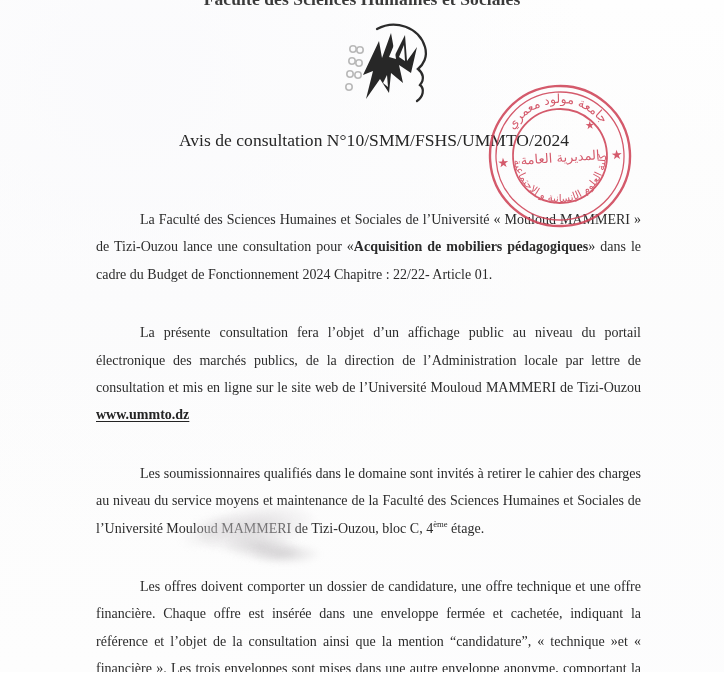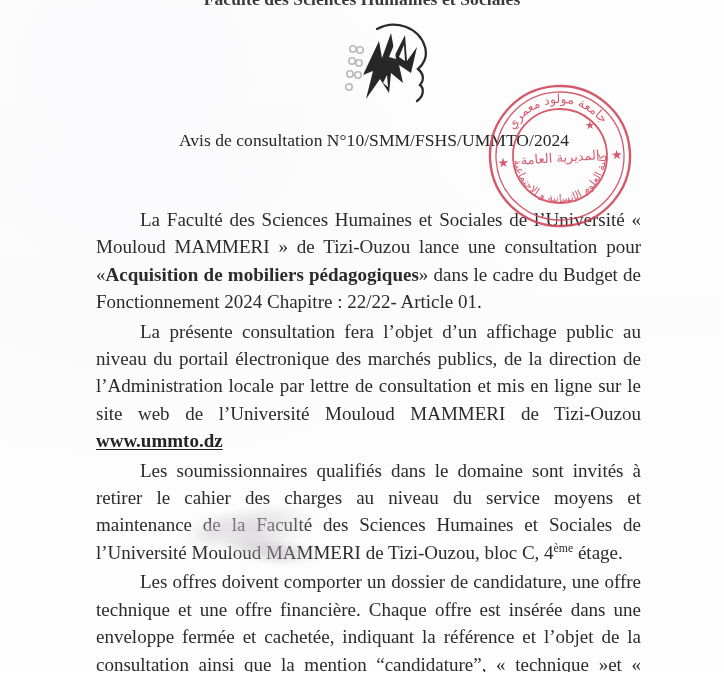--- a/index.html
+++ b/index.html
@@ -101,29 +101,29 @@
   }
 
   
   .body-block {
     position: absolute;
     left: 96px;
     width: 545px;
     z-index: 4;
   }
   .para {
-    font-size: 19px;
+    font-size: 14px;
     line-height: 27.4px;
     text-align: justify;
     text-justify: inter-word;
     text-indent: 44px;
     margin: 0;
     color: #2b2b2b;
   }
-  .para + .para { margin-top: 2px; }
+  .para + .para { margin-top: 31px; }
   .para b { font-weight: bold; }
   .para .url {
     font-weight: bold;
     text-decoration: underline;
     text-underline-offset: 2px;
     color: #242424;
   }
   .para sup {
     font-size: 0.62em;
     vertical-align: super;

